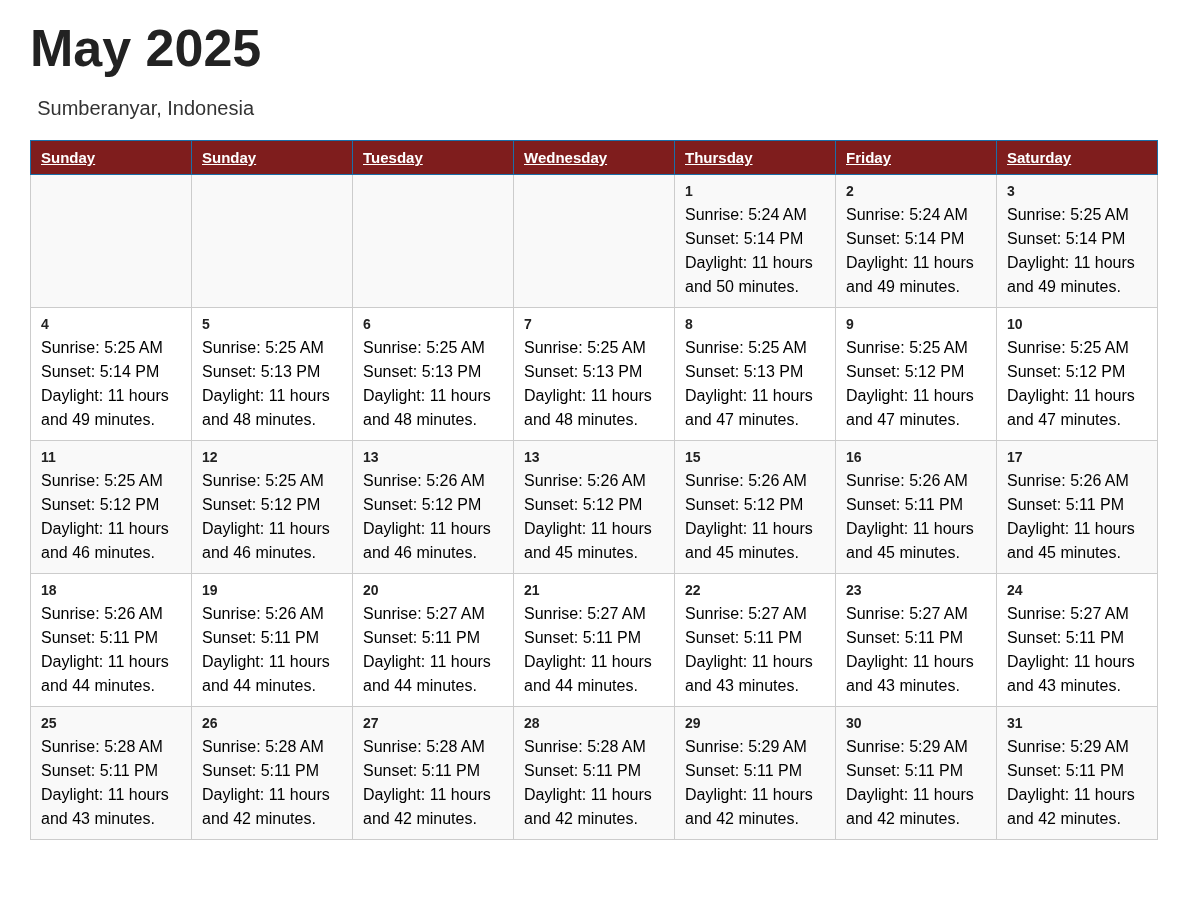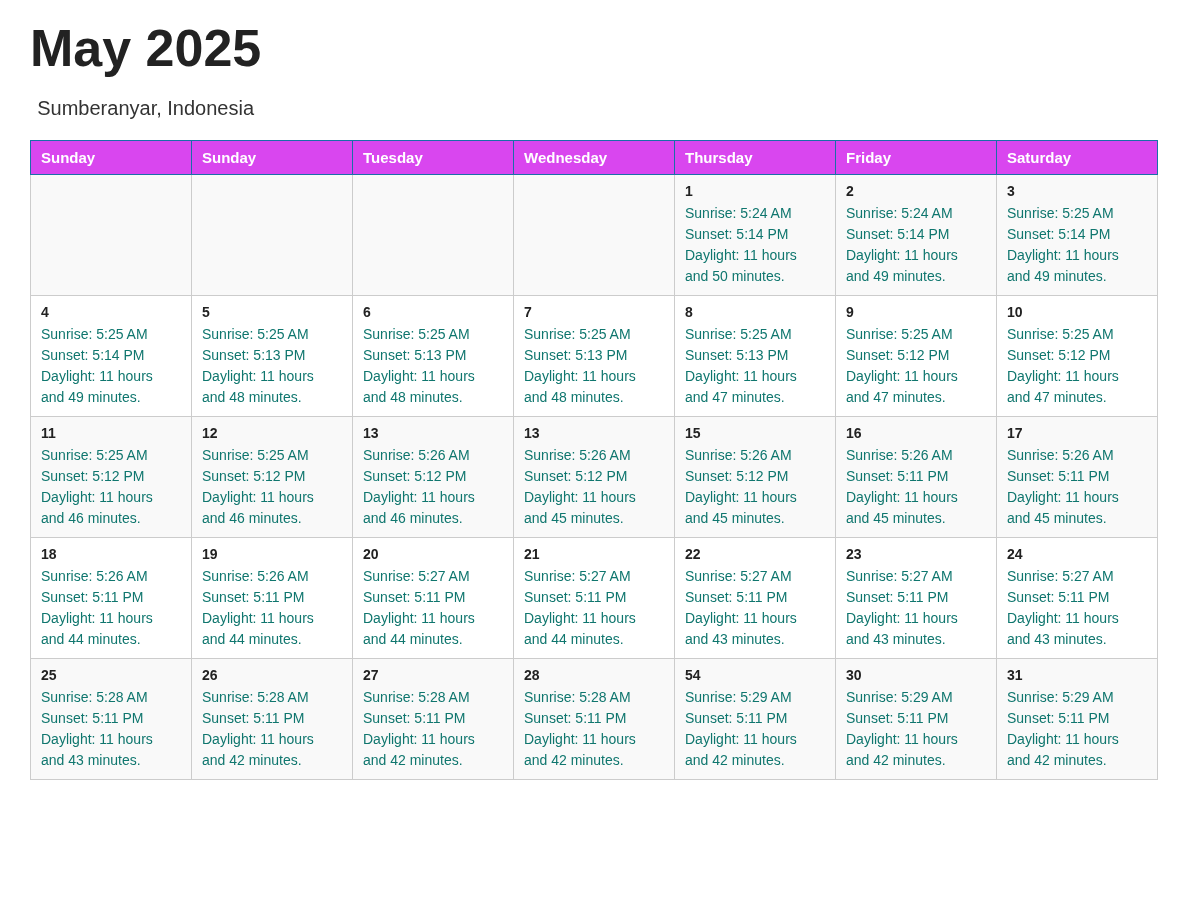--- a/index.html
+++ b/index.html
@@ -59,45 +59,46 @@
       font-size: 20px;
       color: #333;
       margin-top: 20px;
     }
     table {
       width: 100%;
       border-collapse: collapse;
       table-layout: fixed;
     }
     thead tr th {
-      background-color: #d946ef;
+      background-color: #7f1d1d;
       color: #fff;
       font-size: 15px;
       font-weight: bold;
       padding: 8px 10px;
       text-align: left;
       border: 1px solid #1a6fa8;
+      text-decoration: underline;
     }
     tbody tr td {
       vertical-align: top;
       padding: 8px 10px;
       border: 1px solid #ccc;
       font-size: 12.5px;
       color: #333;
       height: 100px;
     }
     .day-num {
       font-size: 14px;
       font-weight: bold;
       color: #222;
       margin-bottom: 4px;
     }
     .sun-info {
-      font-size: 14px;
-      color: #0f766e;
+      font-size: 16px;
+      color: #000000;
       line-height: 1.5;
     }
     tbody tr td.empty {
       background: #fff;
     }
     tbody tr:nth-child(odd) td {
       background: #f9f9f9;
     }
     tbody tr:nth-child(even) td {
       background: #fff;
@@ -249,21 +250,21 @@
         </td>
         <td>
           <div class="day-num">27</div>
           <div class="sun-info">Sunrise: 5:28 AM<br>Sunset: 5:11 PM<br>Daylight: 11 hours<br>and 42 minutes.</div>
         </td>
         <td>
           <div class="day-num">28</div>
           <div class="sun-info">Sunrise: 5:28 AM<br>Sunset: 5:11 PM<br>Daylight: 11 hours<br>and 42 minutes.</div>
         </td>
         <td>
-          <div class="day-num">54</div>
+          <div class="day-num">29</div>
           <div class="sun-info">Sunrise: 5:29 AM<br>Sunset: 5:11 PM<br>Daylight: 11 hours<br>and 42 minutes.</div>
         </td>
         <td>
           <div class="day-num">30</div>
           <div class="sun-info">Sunrise: 5:29 AM<br>Sunset: 5:11 PM<br>Daylight: 11 hours<br>and 42 minutes.</div>
         </td>
         <td>
           <div class="day-num">31</div>
           <div class="sun-info">Sunrise: 5:29 AM<br>Sunset: 5:11 PM<br>Daylight: 11 hours<br>and 42 minutes.</div>
         </td>

